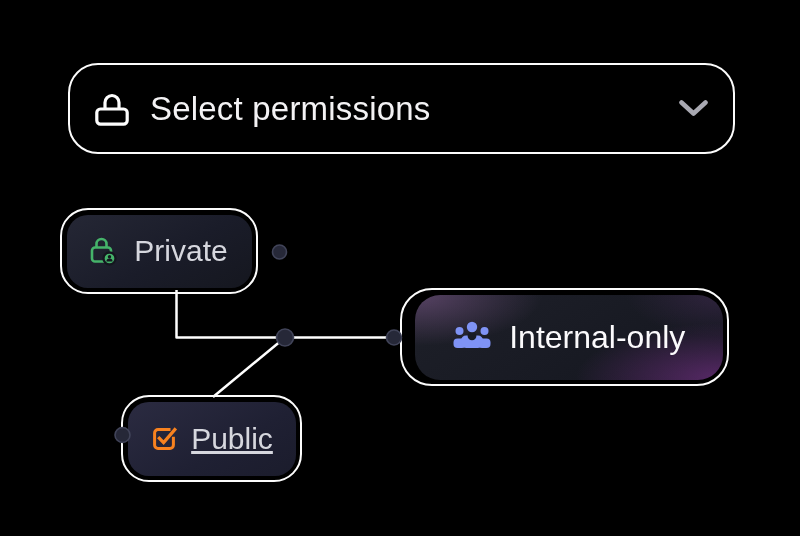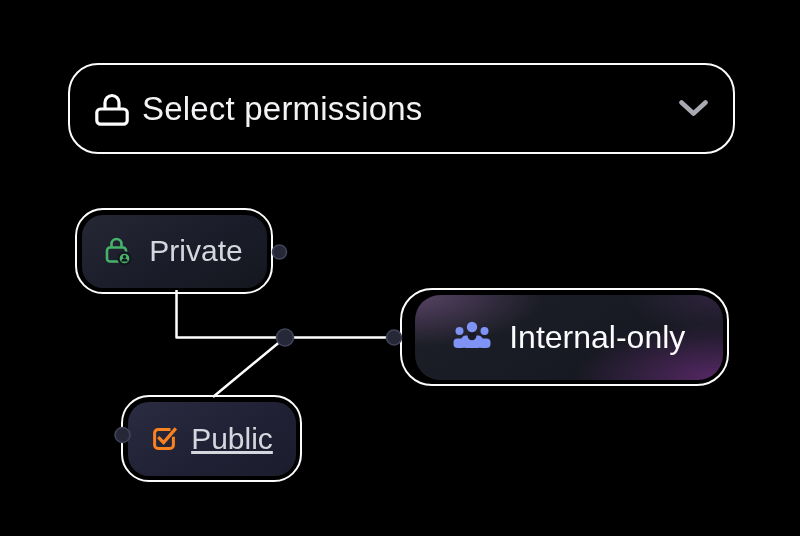--- a/index.html
+++ b/index.html
@@ -16,39 +16,39 @@
   .dropdown{
     position:absolute;left:68px;top:63px;width:667px;height:91px;
     box-sizing:border-box;border:2.8px solid #fcfcfc;border-radius:30px;
     background:transparent;
     display:flex;align-items:center;
     padding:0 25px 0 25px;
     cursor:pointer;z-index:3;
   }
   .dropdown .lock{flex:0 0 auto;}
   .dropdown-label{
-    margin-left:13px;flex:1 1 auto;
+    margin-left:21px;flex:1 1 auto;
     color:#f3f2f4;font-size:33px;font-weight:500;letter-spacing:.2px;
     white-space:nowrap;
   }
   .dropdown .chev{flex:0 0 auto;}
 
   
   .node{
     position:absolute;box-sizing:border-box;
     border:2.5px solid #fcfcfc;
     padding:4.5px;background:transparent;z-index:2;cursor:pointer;
   }
   .node-inner{
     width:100%;height:100%;box-sizing:border-box;
     display:flex;align-items:center;justify-content:center;
   }
   .node-label{white-space:nowrap;font-weight:500;}
 
-  .node.private{left:75px;top:208px;width:198px;height:86px;border-radius:28px;}
+  .node.private{left:60px;top:208px;width:198px;height:86px;border-radius:28px;}
   .node.private .node-inner{
     border-radius:21px;gap:17px;
     background:linear-gradient(150deg,#252735 0%,#1a1c29 55%,#15171f 100%);
   }
   .node.private .node-label{color:#d6d7de;font-size:30px;}
 
   .node.internal{left:400px;top:288px;width:329px;height:98px;border-radius:32px;padding-left:13px;}
   .node.internal .node-inner{
     border-radius:25px;gap:17px;
     background:

